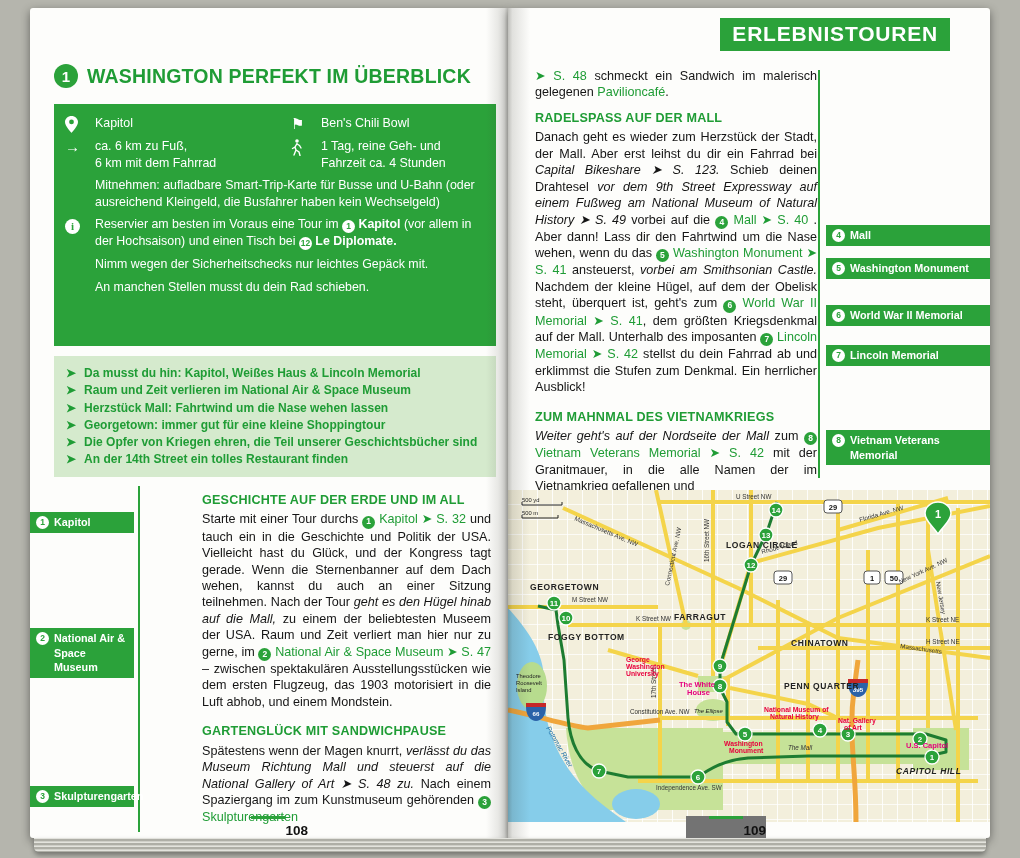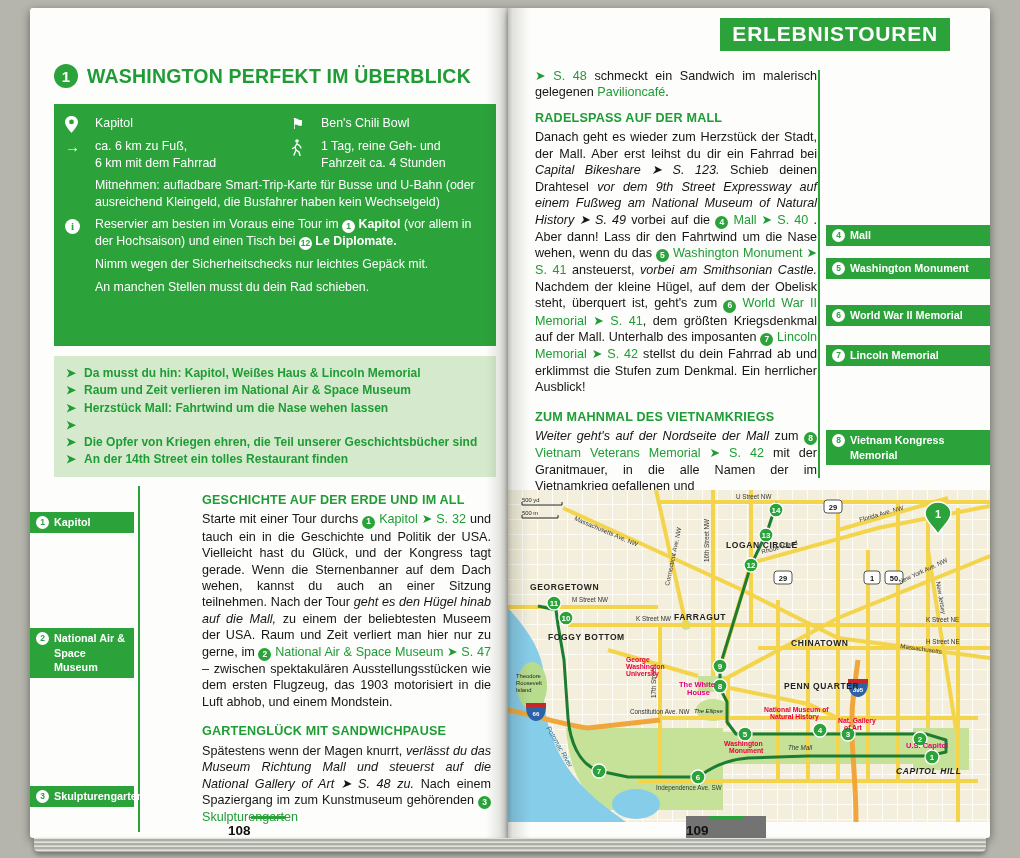--- a/index.html
+++ b/index.html
@@ -70,21 +70,21 @@
   .margin-label{position:absolute;background:var(--green);color:#fff;font-size:10.8px;font-weight:bold;
     line-height:1.35;padding:3px 6px;display:flex;gap:5px;align-items:flex-start;}
   .ml-left{left:0;width:104px;}
   .ml-right{left:318px;width:164px;}
   .mnum{flex:0 0 auto;width:13px;height:13px;border-radius:50%;background:#fff;color:var(--green);
     font-size:8.5px;font-weight:bold;display:flex;align-items:center;justify-content:center;margin-top:1px;}
 
   .section-tab{position:absolute;top:10px;right:40px;background:var(--green);color:#fff;font-weight:bold;
     font-size:21px;letter-spacing:.8px;padding:4px 12px 5px 12px;}
 
-  .pagenum{position:absolute;top:808px;width:80px;text-align:left;font-weight:bold;font-size:13.5px;z-index:4;}
+  .pagenum{position:absolute;top:808px;width:80px;text-align:right;font-weight:bold;font-size:13.5px;z-index:4;}
   .pn-rule{width:34px;height:2.5px;background:var(--green);margin:0 auto 4px auto;}
   .pn-left{left:198px;}
   .pn-right{left:178px;background:#737373;}
 
   .map{position:absolute;left:0;top:482px;width:482px;height:332px;display:block;}
   .m-nb{font-size:8.5px;font-weight:bold;fill:#222;letter-spacing:.6px;}
   .m-st{font-size:6.3px;fill:#333;}
   .m-poi{font-size:6.8px;font-weight:bold;fill:#e8003d;}
   .m-poi2{font-size:7.5px;font-weight:bold;fill:#e5007d;}
   .m-it{font-style:italic;}
@@ -153,20 +153,21 @@
     <div class="hl-row">
         <span class="hl-arrow">➤</span>
         <span>Raum und Zeit verlieren im National Air &amp; Space Museum</span>
       </div>
     <div class="hl-row">
         <span class="hl-arrow">➤</span>
         <span>Herzstück Mall: Fahrtwind um die Nase wehen lassen</span>
       </div>
     <div class="hl-row">
         <span class="hl-arrow">➤</span>
+        <span>Georgetown: immer gut für eine kleine Shoppingtour</span>
       </div>
     <div class="hl-row">
         <span class="hl-arrow">➤</span>
         <span>Die Opfer von Kriegen ehren, die Teil unserer Geschichtsbücher sind</span>
       </div>
     <div class="hl-row">
         <span class="hl-arrow">➤</span>
         <span>An der 14th Street ein tolles Restaurant finden</span>
       </div>
   </div>
@@ -224,21 +225,21 @@
   <div class="margin-label ml-right" style="top:297px">
     <span class="mnum">6</span>
     <span>World War II Memorial</span>
   </div>
   <div class="margin-label ml-right" style="top:337px">
     <span class="mnum">7</span>
     <span>Lincoln Memorial</span>
   </div>
   <div class="margin-label ml-right" style="top:422px">
     <span class="mnum">8</span>
-    <span>Vietnam Kongress Memorial</span>
+    <span>Vietnam Veterans Memorial</span>
   </div>
 
   <svg class="map" viewBox="0 0 482 332">
     <defs>
       <pattern id="grid" width="15" height="15" patternUnits="userSpaceOnUse">
         <path d="M15,0 L15,15 M0,15 L15,15" stroke="#ffffff" stroke-width="1.7" fill="none"></path>
       </pattern>
     </defs>
     <rect width="482" height="332" fill="#f3efdc"></rect>
     <rect width="482" height="332" fill="url(#grid)"></rect>

